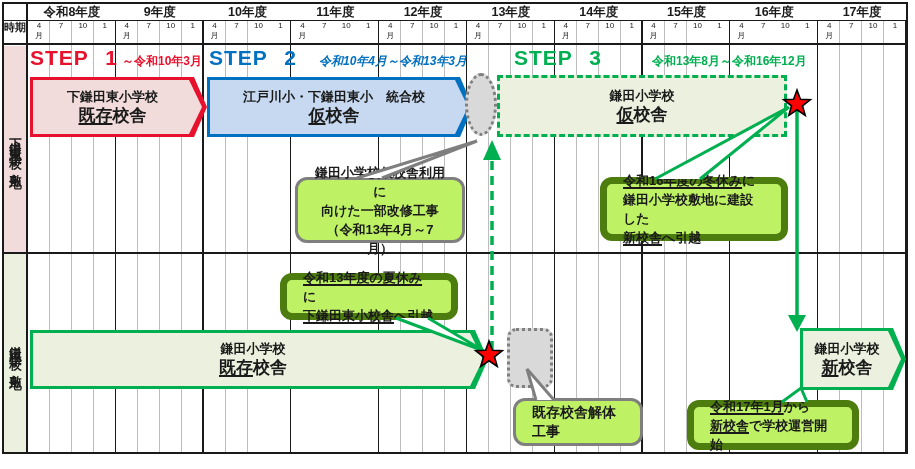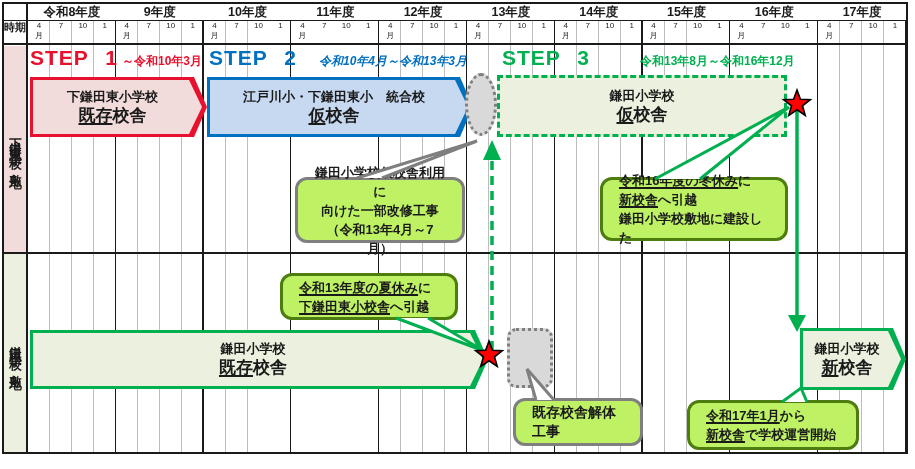--- a/index.html
+++ b/index.html
@@ -23,21 +23,21 @@
     line-height:11px;text-align:center;word-break:break-all;padding-top:1px;}
   
   .site-cell{left:4px;width:22px;z-index:2;display:flex;flex-direction:column;align-items:center;justify-content:center;gap:14px;}
   #site-1{top:46px;height:206px;background:#f2dcdb;}
   #site-2{top:254px;height:198px;background:#ebf1de;}
   .site-label{writing-mode:vertical-rl;text-orientation:upright;font-size:12.5px;font-weight:bold;letter-spacing:3px;}
   
   .step-label{z-index:3;display:flex;align-items:flex-end;white-space:nowrap;}
   .step-name{font-size:21px;font-weight:bold;letter-spacing:1px;word-spacing:10px;line-height:22px;}
   .step-period{font-size:12px;font-weight:bold;line-height:15px;}
-  .c-red{color:#e8112d;} .c-blue{color:#0070c0;} .c-green{color:#00b050;}
+  .c-red{color:#e8112d;} .c-blue{color:#0070c0;} .c-green{color:#00b050;margin-left:12px;}
   
   .arrowbar{z-index:3;}
   .arrowbar .outer,.arrowbar .inner{position:absolute;
     clip-path:polygon(0 0,calc(100% - 13px) 0,100% 50%,calc(100% - 13px) 100%,0 100%);}
   .arrowbar .outer{inset:0;}
   .arrowbar .inner{inset:3px 5px 3px 3px;}
   .bar-text{position:absolute;inset:0 12px 0 0;display:flex;flex-direction:column;align-items:center;justify-content:center;z-index:2;}
   .bar-l1{font-size:13px;font-weight:bold;line-height:17px;white-space:nowrap;}
   .bar-l2{font-size:17px;font-weight:bold;line-height:22px;white-space:nowrap;}
   .u{text-decoration:underline;text-underline-offset:2px;text-decoration-thickness:1.5px;}
@@ -47,21 +47,21 @@
   
   .dotted{border:3px dotted #7f7f7f;background:#d9d9d9;z-index:3;}
   #ellipse-gap{left:465px;top:73px;width:32px;height:63px;border-radius:50%;}
   #rect-demolition{left:507px;top:328px;width:46px;height:60px;border-radius:9px;}
   #rect-construction{left:572px;top:328px;width:208px;height:60px;border-radius:10px;
     display:flex;align-items:center;justify-content:center;font-size:13.5px;font-weight:bold;}
   
   .callout{z-index:5;background:#bef264;border-radius:12px;font-size:13px;font-weight:bold;
     line-height:19px;padding:5px 16px;display:flex;flex-direction:column;justify-content:center;}
   .callout.gray{border:3px solid #7f7f7f;}
-  .callout.green{border:3px solid #4d7c0f;}
+  .callout.green{border:7px solid #4d7c0f;}
   #co-renovation{left:295px;top:177px;width:170px;height:66px;text-align:center;}
   #co-winter{left:600px;top:177px;width:188px;height:64px;}
   #co-summer{left:280px;top:273px;width:178px;height:47px;}
   #co-demolition{left:513px;top:398px;width:130px;height:48px;align-items:center;font-size:14px;}
   #co-opening{left:687px;top:400px;width:172px;height:50px;}
   
   #overlay{left:0;top:0;width:915px;height:469px;z-index:6;pointer-events:none;}
 </style>
 </head>
 <body>
@@ -287,22 +287,22 @@
   </div>
 
   <div class="abs callout gray" id="co-renovation">
     <div>鎌田小学校仮校舎利用に</div>
     <div>向けた一部改修工事</div>
     <div>（令和13年4月～7月）</div>
   </div>
 
   <div class="abs callout green" id="co-winter">
     <div><span class="u">令和16年度の冬休み</span><span>に</span></div>
+    <div>鎌田小学校敷地に建設した</div>
     <div><span class="u">新校舎</span><span>へ引越</span></div>
-    <div>鎌田小学校敷地に建設した</div>
   </div>
 
   <div class="abs callout green" id="co-summer">
     <div><span class="u">令和13年度の夏休み</span><span>に</span></div>
     <div><span class="u">下鎌田東小校舎</span><span>へ引越</span></div>
   </div>
 
   <div class="abs callout gray" id="co-demolition">
     <div>既存校舎解体工事</div>
   </div>

